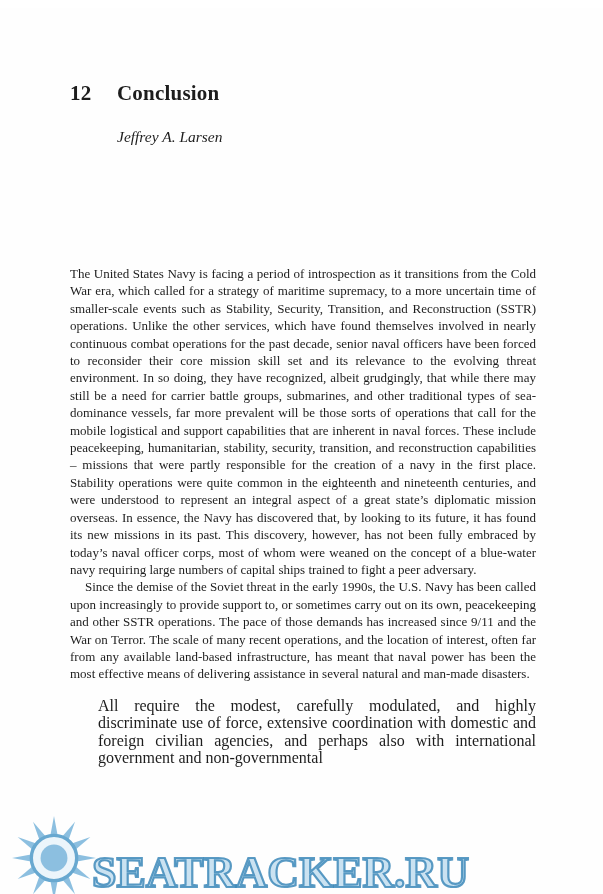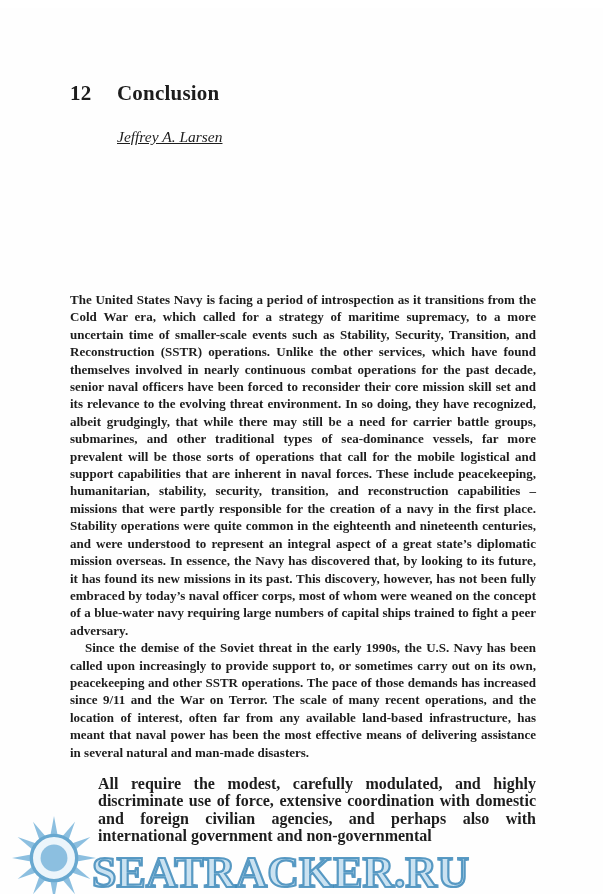--- a/index.html
+++ b/index.html
@@ -24,31 +24,29 @@
   .chapter-number {
     display: inline-block;
     width: 47px;
   }
   .author {
     position: absolute;
     top: 120px;
     left: 117px;
     font-size: 15.5px;
     font-style: italic;
-    text-decoration: underline;
   }
   .body-text {
     position: absolute;
-    top: 283px;
+    top: 257px;
     left: 70px;
     width: 466px;
     font-size: 13px;
     line-height: 17.4px;
     text-align: justify;
-    font-weight: bold;
   }
   .body-text p { margin: 0; }
   .body-text p.indent { text-indent: 15px; }
   .block-quote {
     margin: 14px 0 0 28px;
     text-align: justify;
     font-size: 16px;
     line-height: 17.4px;
   }
   .watermark {

